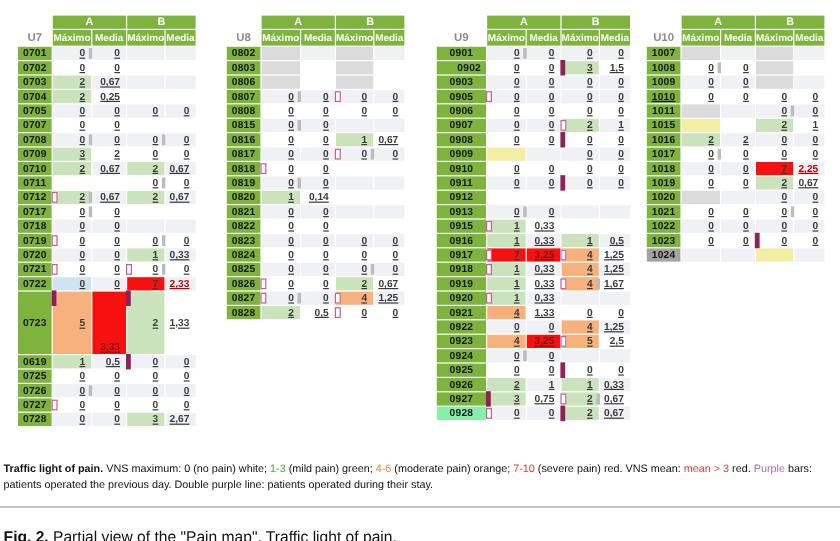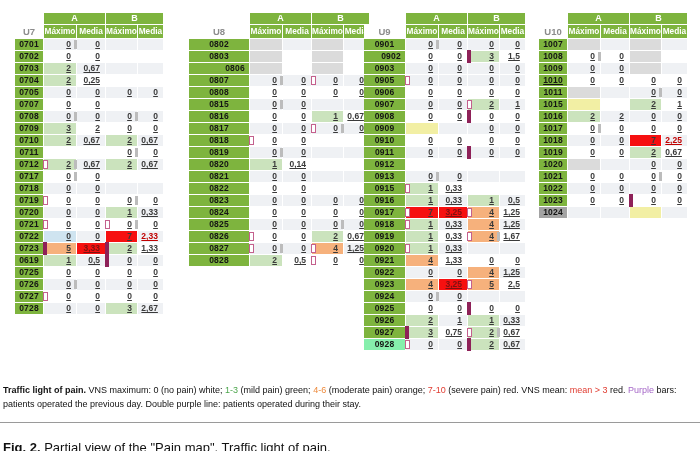--- a/index.html
+++ b/index.html
@@ -169,21 +169,21 @@
           <tr class="stripe">
             <td class="rl" style="background: rgb(126, 180, 62);">0722</td>
             <td class="dc" style="background: rgb(207, 228, 240);"><span class="val">0</span></td>
             <td class="dc"><span class="val">0</span></td>
             <td class="dc" style="background: rgb(246, 16, 16);"><span class="val">7</span></td>
             <td class="dc"><span class="val" style="color: rgb(192, 0, 0);">2,33</span></td>
           </tr>
           <tr>
             <td class="rl" style="background: rgb(126, 180, 62);">0723</td>
             <td class="dc" style="background: rgb(246, 177, 124);"><span class="mk-s" style="background: rgb(142, 33, 88);"></span><span class="val">5</span></td>
-            <td class="dc" style="background: rgb(246, 16, 16);"><span class="val" style="color: rgb(125, 18, 18);">3,33</span></td>
+            <td class="dc" style="background: rgb(246, 16, 16);"><span class="val" style="color: rgb(125, 18, 18); margin-top: 41px;">3,33</span></td>
             <td class="dc" style="background: rgb(203, 227, 189);"><span class="mk-s" style="background: rgb(142, 33, 88);"></span><span class="val">2</span></td>
             <td class="dc"><span class="val">1,33</span></td>
           </tr>
           <tr class="stripe">
             <td class="rl" style="background: rgb(126, 180, 62);">0619</td>
             <td class="dc" style="background: rgb(203, 227, 189);"><span class="val">1</span></td>
             <td class="dc"><span class="val">0,5</span></td>
             <td class="dc"><span class="mk-s" style="background: rgb(142, 33, 88);"></span><span class="val">0</span></td>
             <td class="dc"><span class="val">0</span></td>
           </tr>
@@ -241,21 +241,21 @@
             <td class="dc"></td>
           </tr>
           <tr>
             <td class="rl" style="background: rgb(126, 180, 62);">0803</td>
             <td class="dc" style="background: rgb(219, 219, 219);"></td>
             <td class="dc"></td>
             <td class="dc" style="background: rgb(219, 219, 219);"></td>
             <td class="dc"></td>
           </tr>
           <tr>
-            <td class="rl" style="background: rgb(126, 180, 62); padding-left: 32px;">0806</td>
+            <td class="rl" style="background: rgb(126, 180, 62);">0806</td>
             <td class="dc" style="background: rgb(219, 219, 219);"></td>
             <td class="dc"></td>
             <td class="dc" style="background: rgb(219, 219, 219);"></td>
             <td class="dc"></td>
           </tr>
           <tr class="stripe">
             <td class="rl" style="background: rgb(126, 180, 62);">0807</td>
             <td class="dc"><span class="val">0</span><span class="gbar"></span></td>
             <td class="dc"><span class="val">0</span></td>
             <td class="dc"><span class="mk-o" style="border: 1px solid rgb(196, 96, 141);"></span><span class="val">0</span></td>

